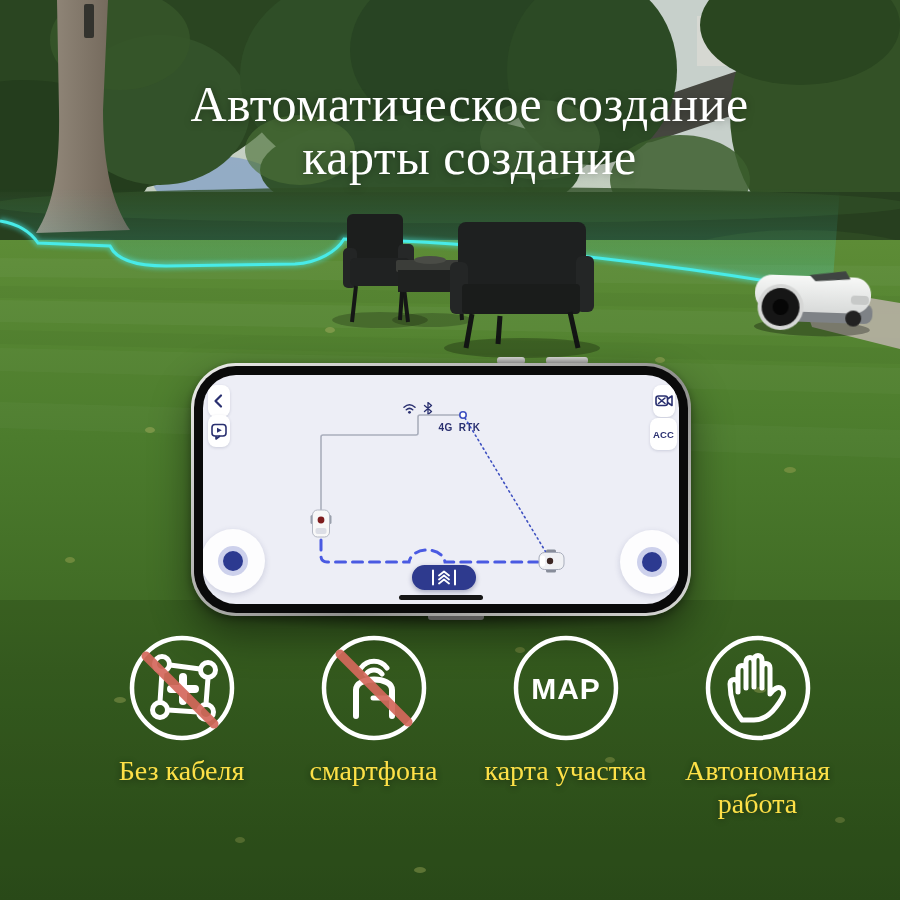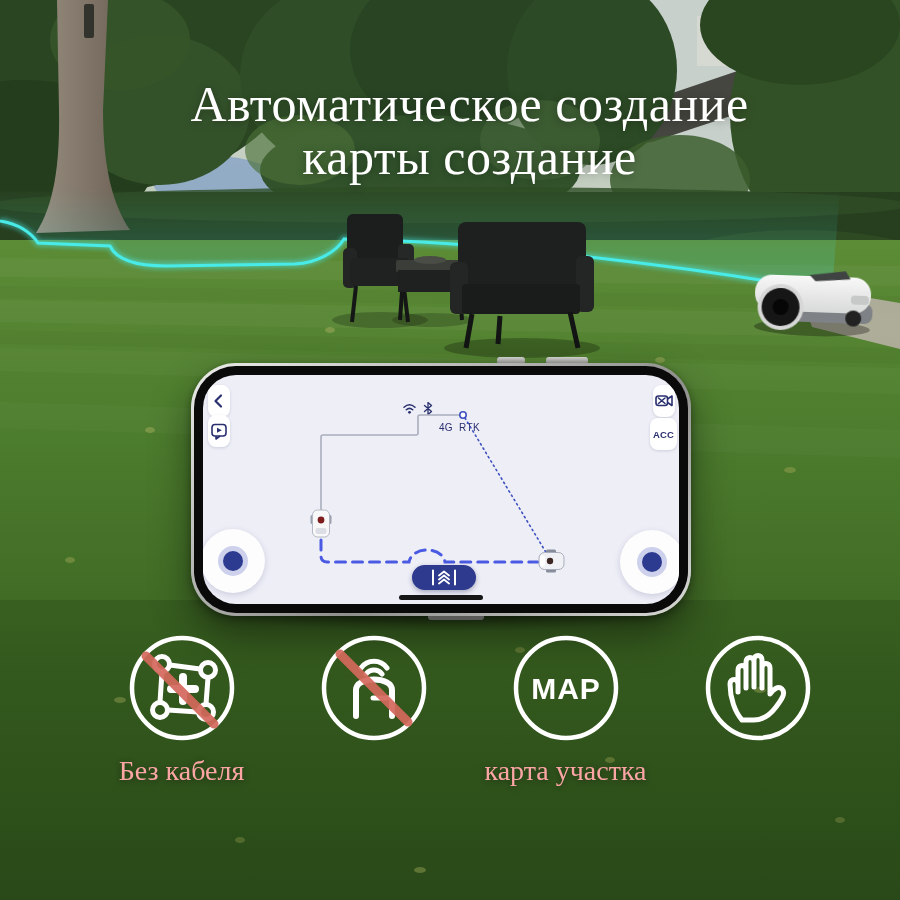--- a/index.html
+++ b/index.html
@@ -18,21 +18,21 @@
         background:radial-gradient(ellipse at center,rgba(0,0,0,.42),rgba(0,0,0,0) 70%);}
   .side-btn{position:absolute;height:7px;border-radius:3px;background:linear-gradient(#d9d9d7,#9e9e9c);}
   .phone{position:absolute;left:191px;top:363px;width:500px;height:253px;border-radius:45px;
          background:linear-gradient(145deg,#ececea,#8f8f8d 60%,#d9d9d7);
          box-shadow:0 18px 40px rgba(0,0,0,.45),0 3px 8px rgba(0,0,0,.35);box-sizing:border-box;padding:3px;}
   .bezel{width:100%;height:100%;border-radius:42px;background:#0a0a0a;box-sizing:border-box;padding:9px;}
   .screen{position:relative;width:100%;height:100%;border-radius:33px;background:#edeef6;overflow:hidden;}
 
   .statusbar{position:absolute;left:0;right:0;top:9px;display:flex;justify-content:center;
              align-items:center;gap:6px;color:#2a3070;}
-  .statusbar .txt{font-size:10px;font-weight:normal;letter-spacing:.4px;margin-top:38px;}
+  .statusbar .txt{font-size:10px;font-weight:bold;letter-spacing:.4px;margin-top:38px;}
 
   .scr-btn{position:absolute;width:22px;height:32px;border-radius:8px;background:#ffffff;
            box-shadow:0 1px 3px rgba(40,45,90,.16);display:flex;align-items:center;justify-content:center;
            color:#2a3070;}
   .btn-back{left:5px;top:10px;}
   .btn-video{left:5px;top:40px;}
   .btn-camoff{left:450px;top:10px;}
   .btn-acc{left:447px;top:43px;width:27px;font-size:9.5px;font-weight:bold;letter-spacing:.2px;}
 
   .mapsvg{position:absolute;left:0;top:0;}
@@ -48,21 +48,21 @@
             background:#2e3a8e;box-shadow:0 2px 5px rgba(30,35,90,.35);
             display:flex;align-items:center;justify-content:center;}
   .home-bar{position:absolute;left:50%;transform:translateX(-50%);bottom:4px;width:84px;height:5px;
             border-radius:3px;background:#161616;}
 
   
   .features{position:absolute;left:0;right:0;top:632px;display:flex;justify-content:center;gap:2px;}
   .feature{width:190px;display:flex;flex-direction:column;align-items:center;}
   .fcircle{width:112px;height:112px;}
   .flabel{margin-top:10px;text-align:center;font-family:"Liberation Serif",serif;font-size:28px;
-          line-height:33px;color:#fca5a5;text-shadow:0 1px 6px rgba(0,0,0,.4);}
+          line-height:33px;color:#fde047;text-shadow:0 1px 6px rgba(0,0,0,.4);}
 </style>
 </head>
 <body>
 
 <div class="stage">
 
   <svg class="bg" viewBox="0 0 900 900">
     <defs>
       <linearGradient id="sky" x1="0" y1="0" x2="0" y2="1">
         <stop offset="0" stop-color="#d5dcd8"></stop>
@@ -309,34 +309,39 @@
     <div class="feature">
       <svg class="fcircle" viewBox="0 0 112 112">
         <circle cx="56" cy="56" r="50" fill="none" stroke="#ffffff" stroke-width="4.5"></circle>
         <path d="M43,36 A16,16 0 0 1 69,36" fill="none" stroke="#ffffff" stroke-width="5" stroke-linecap="round"></path>
         <path d="M48,42 A10,10 0 0 1 64,42" fill="none" stroke="#ffffff" stroke-width="5" stroke-linecap="round"></path>
         <path d="M38,84 L38,58 C38,44 74,44 74,58 L74,84" fill="none" stroke="#ffffff" stroke-width="6" stroke-linecap="round"></path>
         <path d="M55,66 L70,66" stroke="#ffffff" stroke-width="5" stroke-linecap="round"></path>
         <path d="M22,22 L90,90" stroke="#d4685c" stroke-width="9" stroke-linecap="round" opacity=".92"></path>
       </svg>
       <div class="flabel">
+          <div>смартфона</div>
       </div>
     </div>
 
     <div class="feature">
       <svg class="fcircle" viewBox="0 0 112 112">
         <circle cx="56" cy="56" r="50" fill="none" stroke="#ffffff" stroke-width="4.5"></circle>
         <text x="56" y="67" text-anchor="middle" font-family="Liberation Sans, sans-serif" font-size="30" font-weight="bold" letter-spacing="1" fill="#ffffff">MAP</text>
       </svg>
       <div class="flabel">
           <div>карта участка</div>
       </div>
     </div>
 
     <div class="feature">
       <svg class="fcircle" viewBox="0 0 112 112">
         <circle cx="56" cy="56" r="50" fill="none" stroke="#ffffff" stroke-width="4.5"></circle>
         <path d="M40,88 C33,80 28,66 28,52 C28,46 36,46 36,52 L36,60 L36,38 C36,32 44,32 44,38 L44,56 L44,30 C44,24 52,24 52,30 L52,55 L52,28 C52,22 60,22 60,28 L60,56 L60,36 C60,30 68,30 68,36 L68,62 C71,58 76,53 80,57 C84,61 80,67 74,75 C68,83 61,88 52,88 Z" fill="none" stroke="#ffffff" stroke-width="5" stroke-linejoin="round" stroke-linecap="round"></path>
       </svg>
+      <div class="flabel">
+        <div>Автономная</div>
+          <div>работа</div>
+      </div>
     </div>
 
   </div>
 </div>
 
 </body></html>

